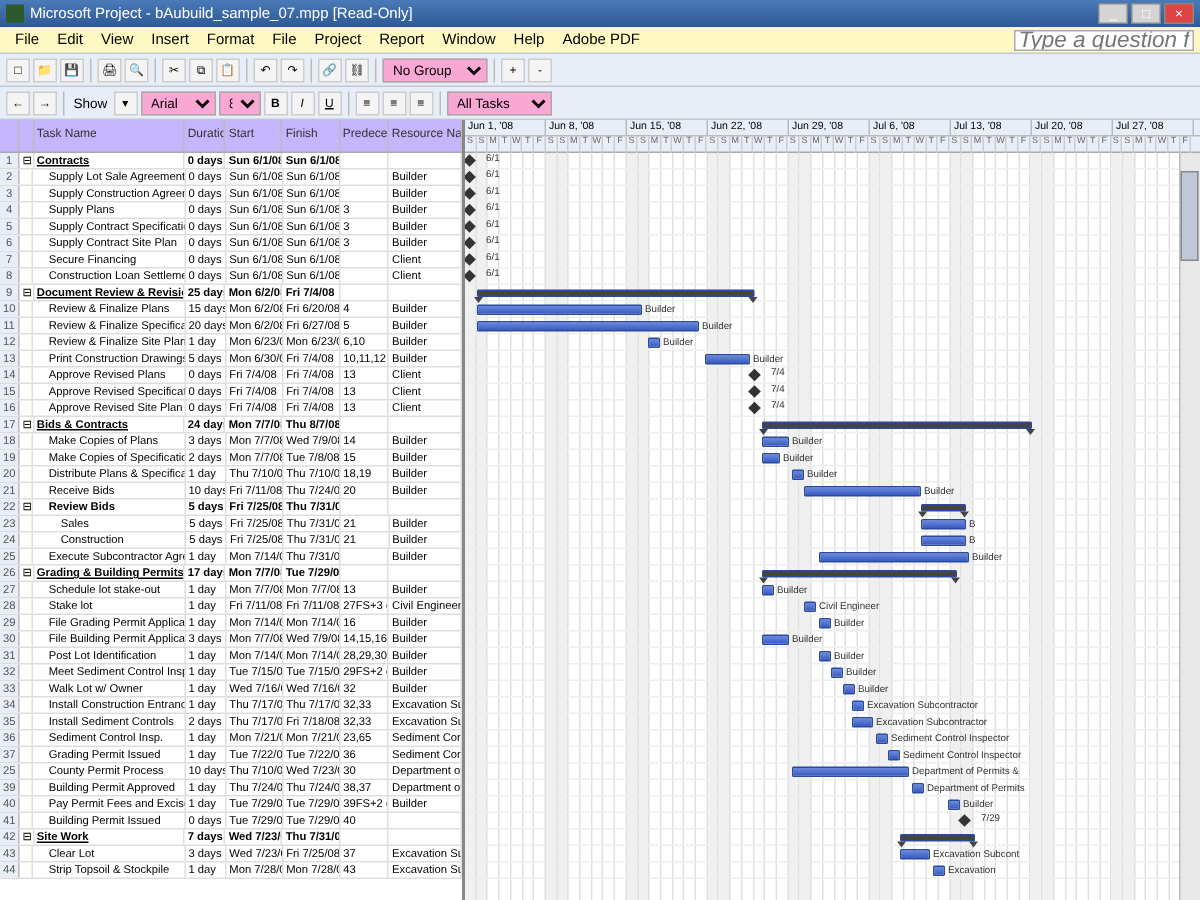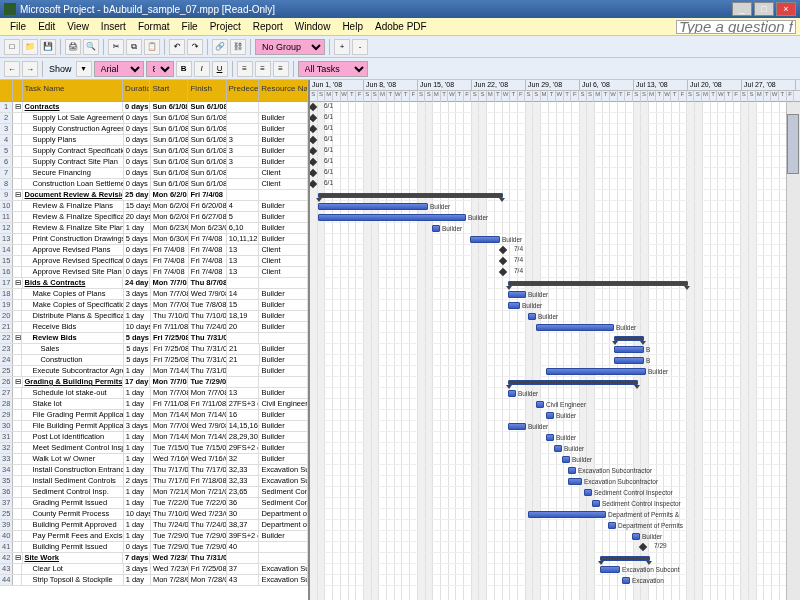--- a/index.html
+++ b/index.html
@@ -13,21 +13,21 @@
 .menubar { background: #fef9c3; height: 18px; display: flex; align-items: center; padding: 0 4px; font-size: 10px; border-bottom: 1px solid #c0c8d8; }
 .menubar .menuitem { padding: 2px 6px; cursor: default; }
 .toolbar { background: #e8eef7; height: 22px; display: flex; align-items: center; padding: 0 4px; gap: 2px; border-bottom: 1px solid #c0c8d8; }
 .toolbar .tbtn { width: 16px; height: 16px; background: #f4f4f4; border: 1px solid #ccc; cursor: default; display: flex; align-items: center; justify-content: center; font-size: 8px; }
 .toolbar .sep { width: 1px; height: 16px; background: #bbb; margin: 0 2px; }
 .toolbar .combo { height: 16px; border: 1px solid #aaa; background: #f9a8d4; font-size: 9px; padding: 0 2px; }
 .searchbox { margin-left: auto; width: 120px; height: 14px; border: 1px solid #aaa; background: #fff; color: #888; font-size: 15px; padding: 0 2px; font-style: italic; }
 .workarea { display: flex; height: calc(600px - 18px - 18px - 22px - 22px); background: #fff; }
 .leftpane { width: 310px; border-right: 2px solid #888; overflow: hidden; }
 .rightpane { flex: 1; overflow: hidden; position: relative; }
-.grid-header { display: flex; background: #eab308; border-bottom: 1px solid #aaa; height: 22px; }
+.grid-header { display: flex; background: #c4b5fd; border-bottom: 1px solid #aaa; height: 22px; }
 .grid-header .col { border-right: 1px solid #bbb; padding: 4px 2px; font-size: 8px; color: #333; overflow: hidden; white-space: nowrap; }
 .col-id { width: 14px; text-align: center; }
 .col-ind { width: 10px; }
 .col-name { width: 112px; }
 .col-dur { width: 30px; }
 .col-start { width: 42px; }
 .col-finish { width: 42px; }
 .col-pred { width: 36px; }
 .col-res { width: 54px; }
 .grid-body { overflow-y: auto; height: calc(100% - 22px); }

